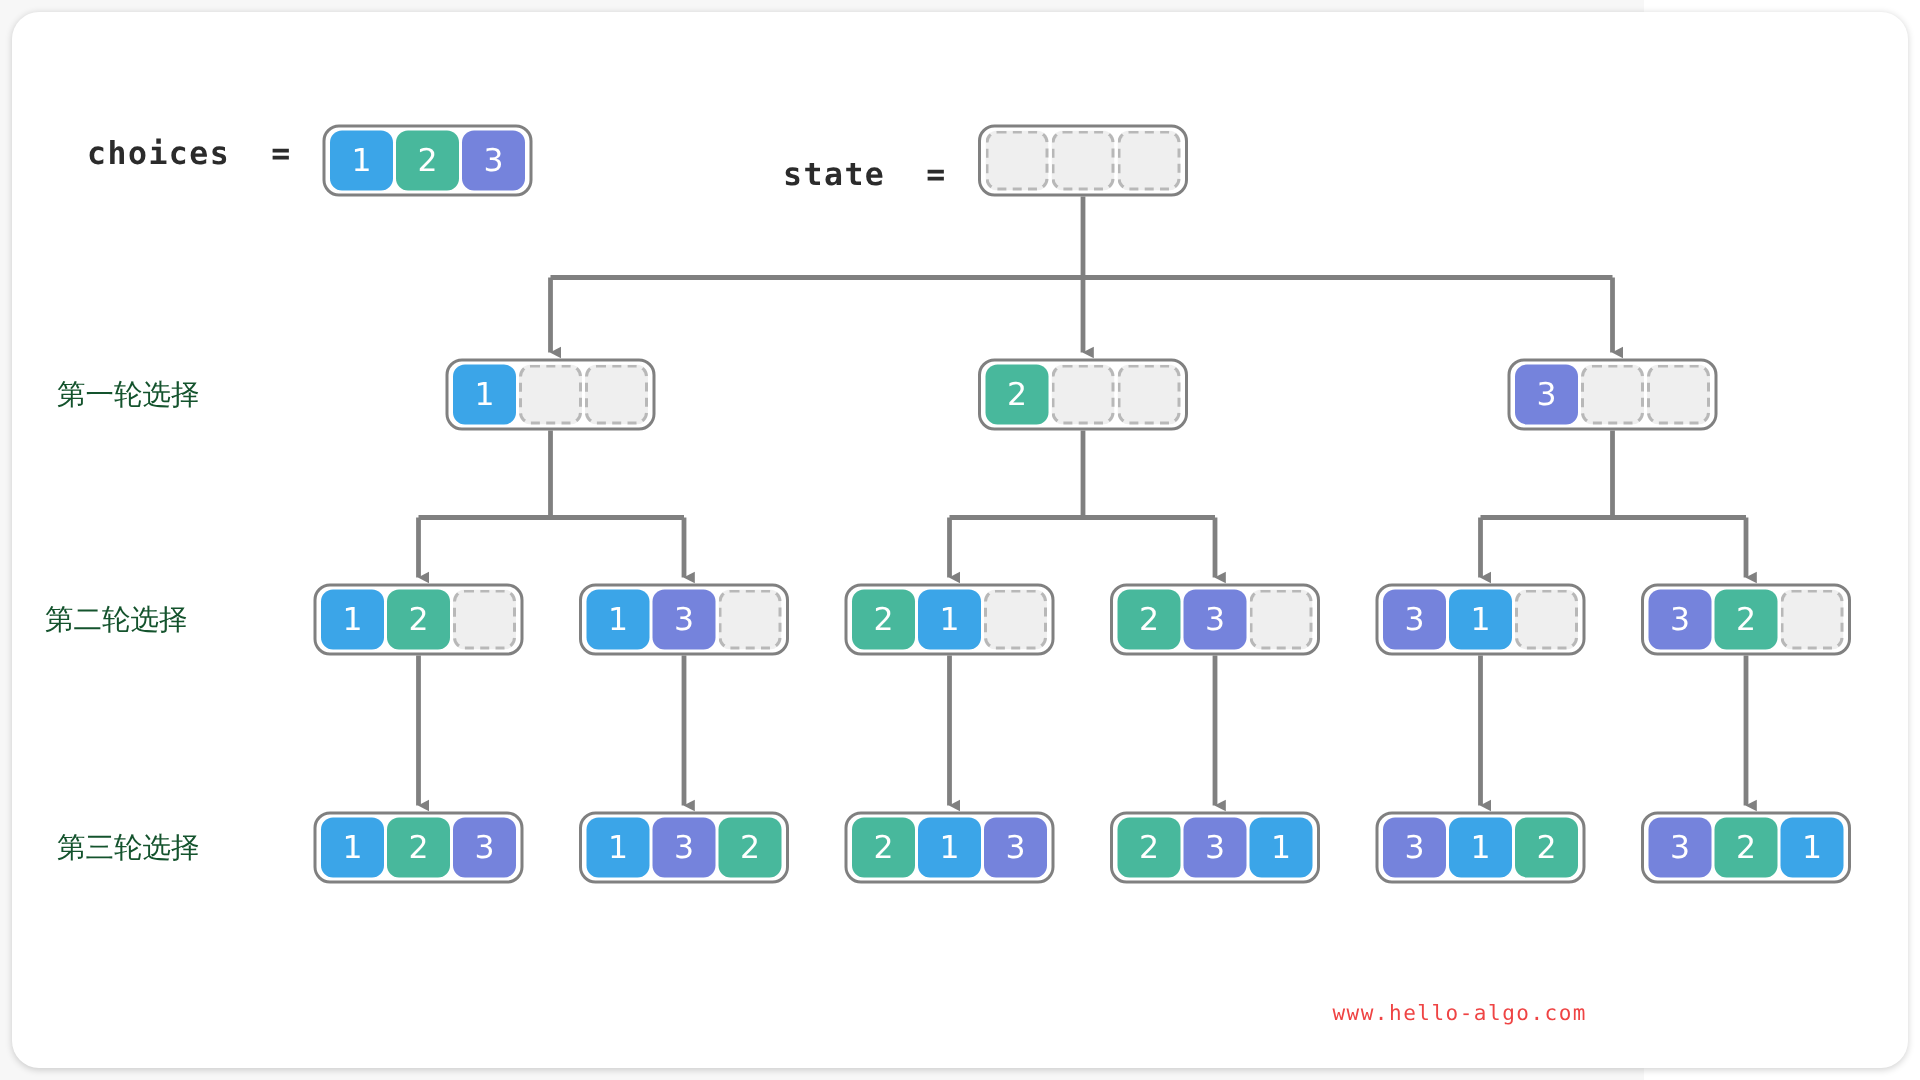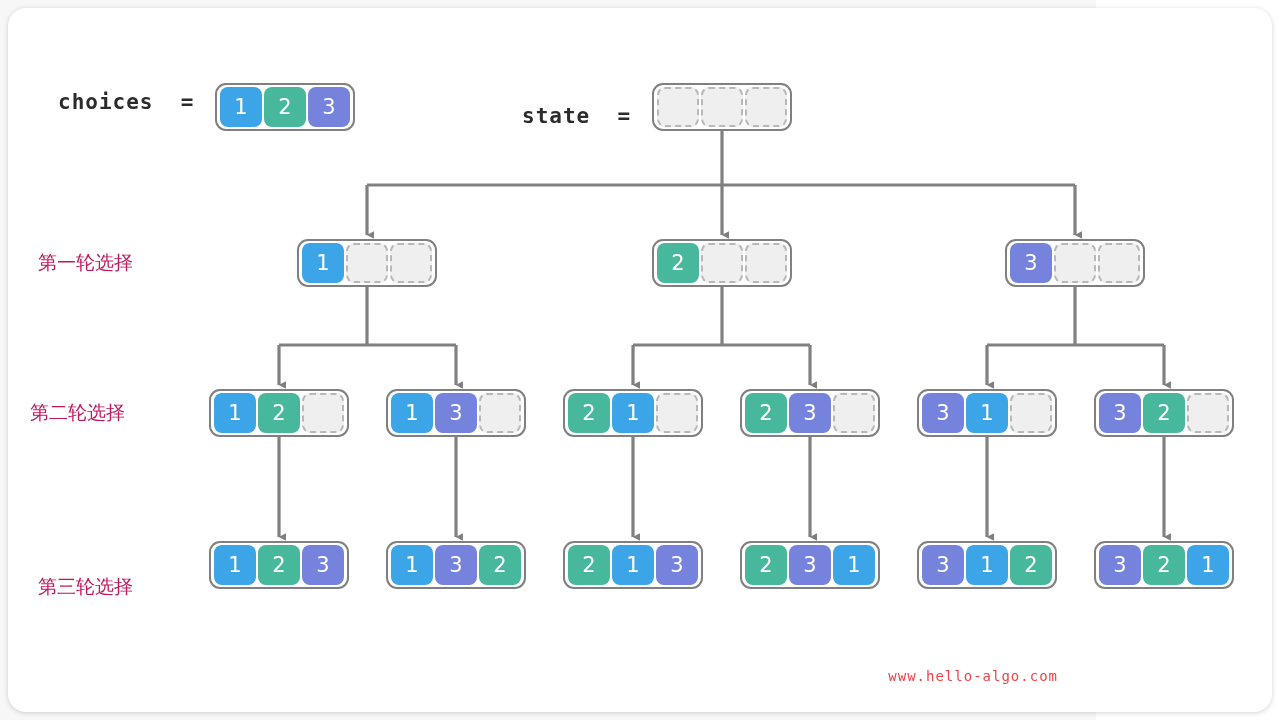--- a/index.html
+++ b/index.html
@@ -46,21 +46,21 @@
     font-weight: bold;
     font-size: 21px;
     color: #2b2b2b;
     white-space: pre;
     letter-spacing: 1px;
   }
   .row-label {
     position: absolute;
     font-family: "DejaVu Sans", "Liberation Sans", sans-serif;
     font-size: 19px;
-    color: #be185d;
+    color: #14532d;
     white-space: pre;
   }
   #watermark {
     position: absolute;
     right: 38px;
     bottom: 36px;
     font-family: "DejaVu Sans Mono", "Liberation Mono", monospace;
     font-size: 14px;
     color: #ef4444;
     letter-spacing: 1px;
@@ -149,21 +149,21 @@
 
   <div class="mono-label" style="left:522px; top:104px;">state  =</div>
   <div class="array-box" style="left:652px; top:83px;">
       <div class="cell empty"></div>
       <div class="cell empty"></div>
       <div class="cell empty"></div>
     </div>
 
   <div class="row-label" style="left:38px; top:250px;">第一轮选择</div>
   <div class="row-label" style="left:30px; top:400px;">第二轮选择</div>
-  <div class="row-label" style="left:38px; top:552px;margin-top:22px;">第三轮选择</div>
+  <div class="row-label" style="left:38px; top:552px;">第三轮选择</div>
 
   <div id="nodes">
       <div class="array-box" style="left: 297px; top: 239px;">
         <div class="cell v1">1</div>
         <div class="cell empty"></div>
         <div class="cell empty"></div>
       </div>
       <div class="array-box" style="left: 652px; top: 239px;">
         <div class="cell v2">2</div>
         <div class="cell empty"></div>

